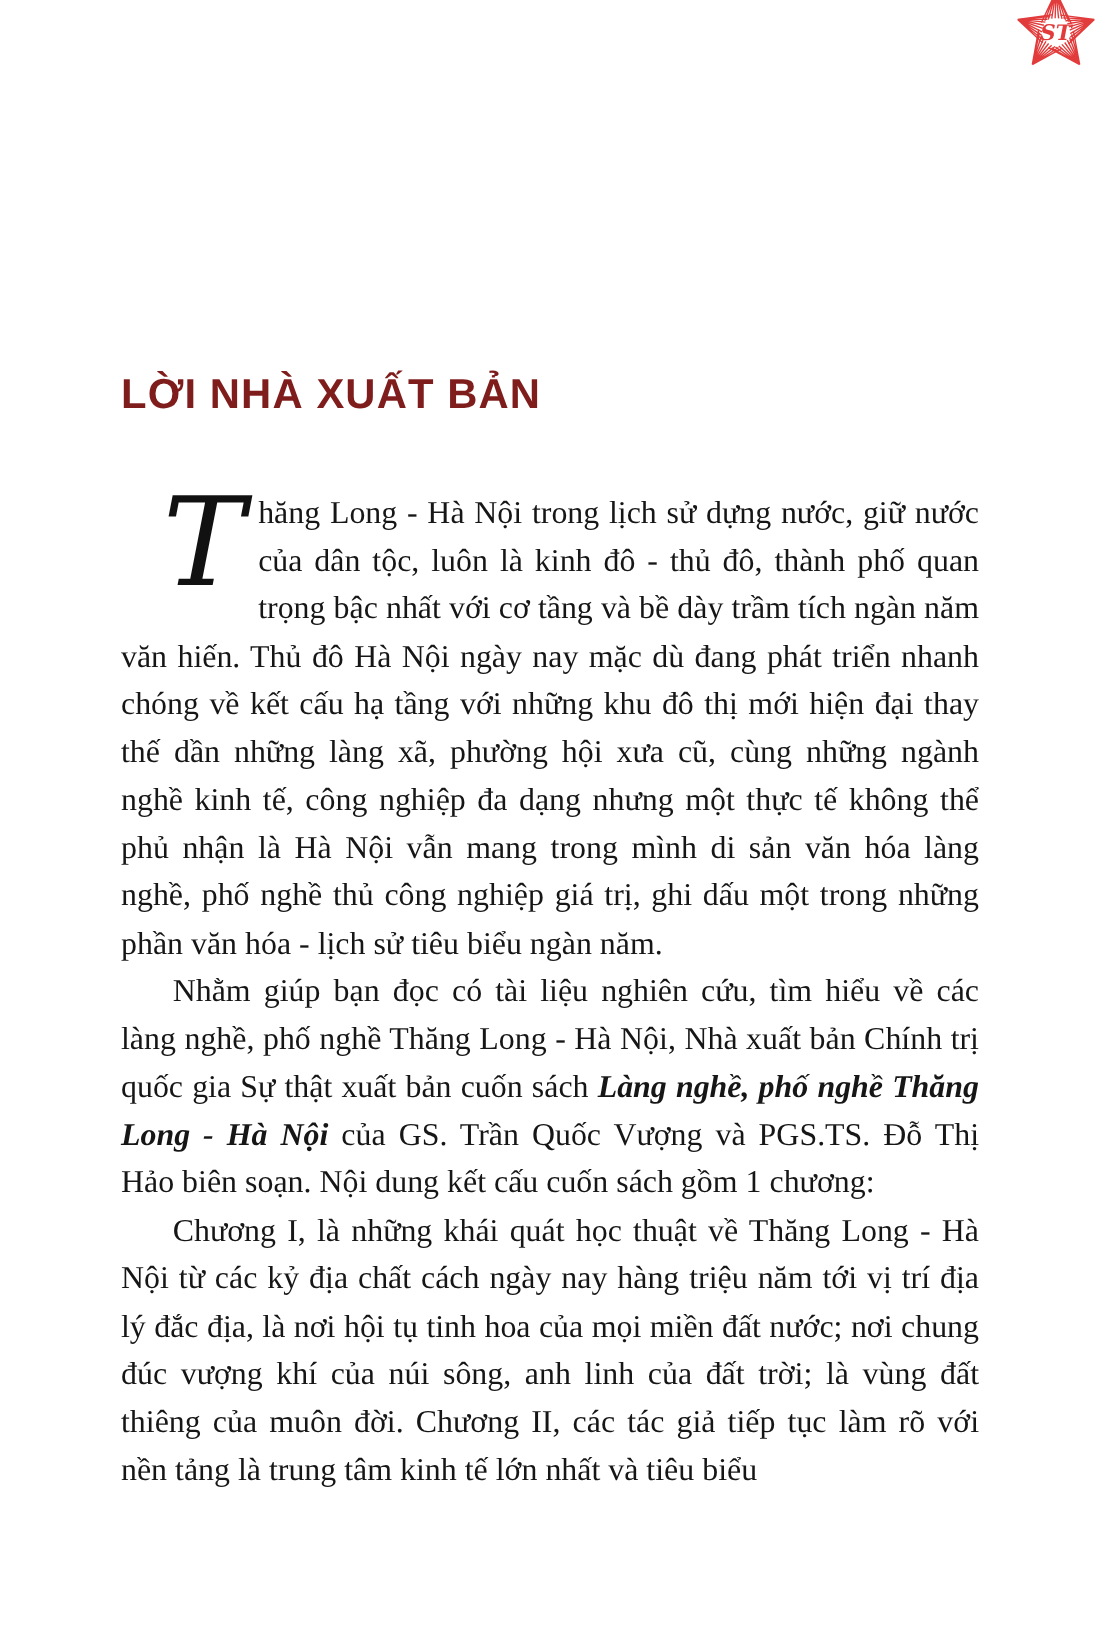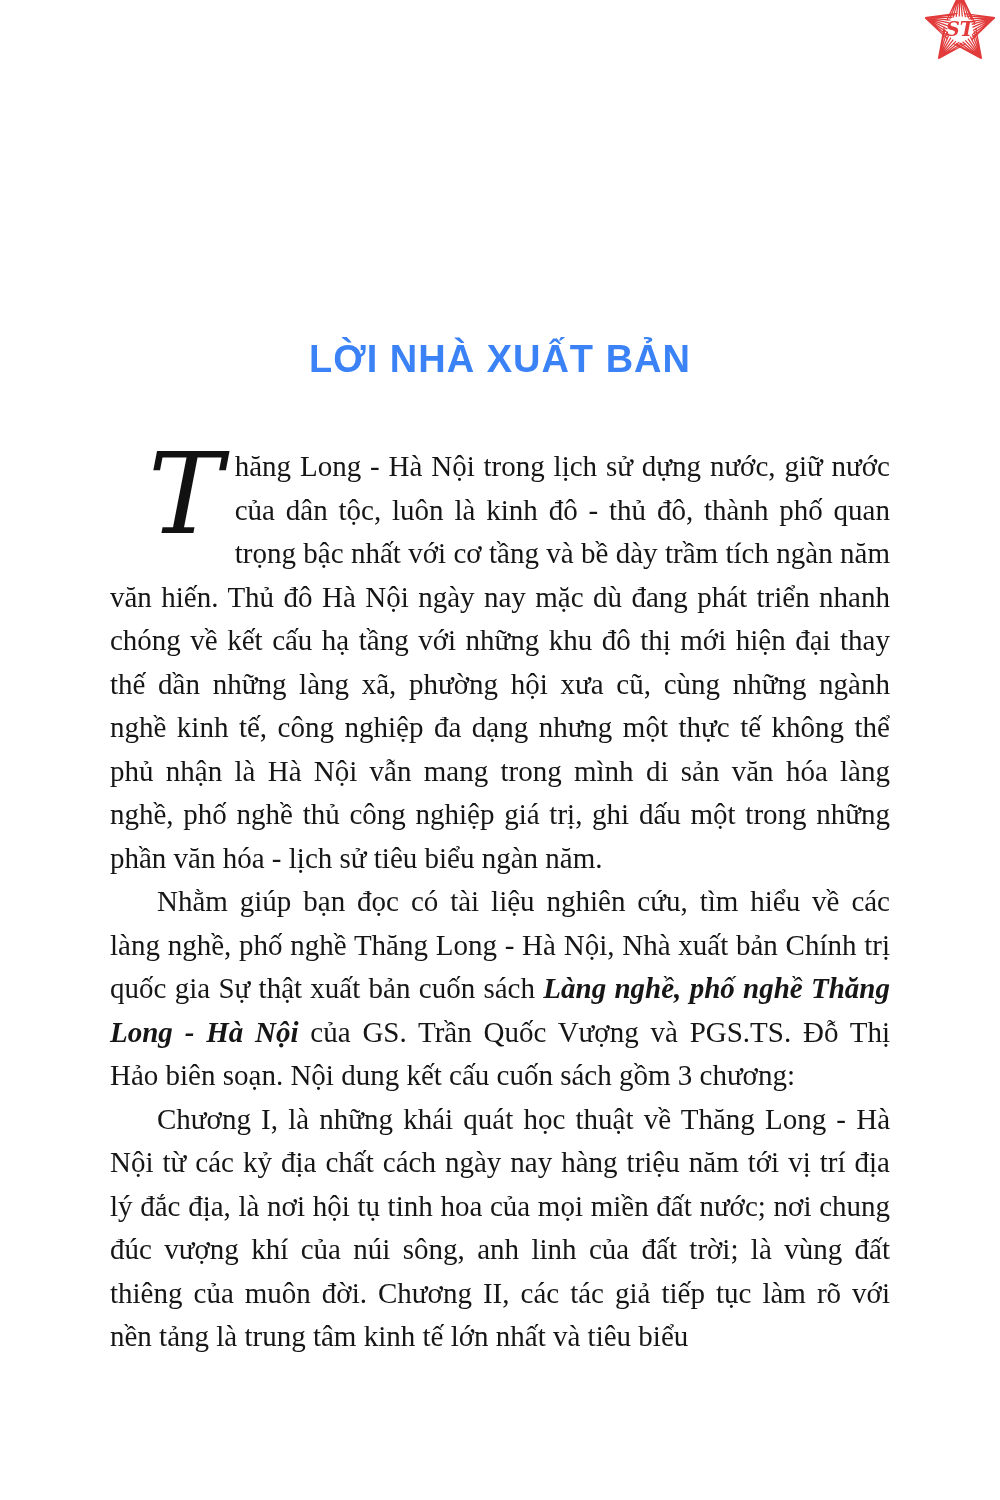--- a/index.html
+++ b/index.html
@@ -23,23 +23,22 @@
     position: absolute;
     left: 110px;
     right: 110px;
     top: 338px;
   }
   .page-title {
     font-family: "Liberation Sans", sans-serif;
     font-weight: 700;
     font-size: 38px;
     letter-spacing: 1px;
-    text-align: center;
     margin: 0 0 64px 0;
-    color: #3b82f6;
+    color: #7f1d1d;
   }
   .body-text p {
     margin: 0;
     font-size: 29px;
     line-height: 43.5px;
     text-align: justify;
     color: #161616;
   }
   .indent { text-indent: 47px; }
   .dropcap {
@@ -80,21 +79,21 @@
 
     <h1 class="page-title">LỜI NHÀ XUẤT BẢN</h1>
 
     <div class="body-text">
 
       <p>
         <span class="dropcap">T</span><span>hăng Long - Hà Nội trong lịch sử dựng nước, giữ nước của dân tộc, luôn là kinh đô - thủ đô, thành phố quan trọng bậc nhất với cơ tầng và bề dày trầm tích ngàn năm văn hiến. Thủ đô Hà Nội ngày nay mặc dù đang phát triển nhanh chóng về kết cấu hạ tầng với những khu đô thị mới hiện đại thay thế dần những làng xã, phường hội xưa cũ, cùng những ngành nghề kinh tế, công nghiệp đa dạng nhưng một thực tế không thể phủ nhận là Hà Nội vẫn mang trong mình di sản văn hóa làng nghề, phố nghề thủ công nghiệp giá trị, ghi dấu một trong những phần văn hóa - lịch sử tiêu biểu ngàn năm.</span>
       </p>
 
       <p class="indent">
-        <span>Nhằm giúp bạn đọc có tài liệu nghiên cứu, tìm hiểu về các làng nghề, phố nghề Thăng Long - Hà Nội, Nhà xuất bản Chính trị quốc gia Sự thật xuất bản cuốn sách </span><span class="bold-italic">Làng nghề, phố nghề Thăng Long - Hà Nội</span><span> của GS. Trần Quốc Vượng và PGS.TS. Đỗ Thị Hảo biên soạn. Nội dung kết cấu cuốn sách gồm 3 chương:</span>
+        <span>Nhằm giúp bạn đọc có tài liệu nghiên cứu, tìm hiểu về các làng nghề, phố nghề Thăng Long - Hà Nội, Nhà xuất bản Chính trị quốc gia Sự thật xuất bản cuốn sách </span><span class="bold-italic">Làng nghề, phố nghề Thăng Long - Hà Nội</span><span> của GS. Trần Quốc Vượng và PGS.TS. Đỗ Thị Hảo biên soạn. Nội dung kết cấu cuốn sách gồm 1 chương:</span>
       </p>
 
       <p class="indent">
         <span class="italic">Chương I,</span><span> là những khái quát học thuật về Thăng Long - Hà Nội từ các kỷ địa chất cách ngày nay hàng triệu năm tới vị trí địa lý đắc địa, là nơi hội tụ tinh hoa của mọi miền đất nước; nơi chung đúc vượng khí của núi sông, anh linh của đất trời; là vùng đất thiêng của muôn đời. </span><span class="italic">Chương II,</span><span> các tác giả tiếp tục làm rõ với nền tảng là trung tâm kinh tế lớn nhất và tiêu biểu</span>
       </p>
 
     </div>
   </div>
 </div>
 

